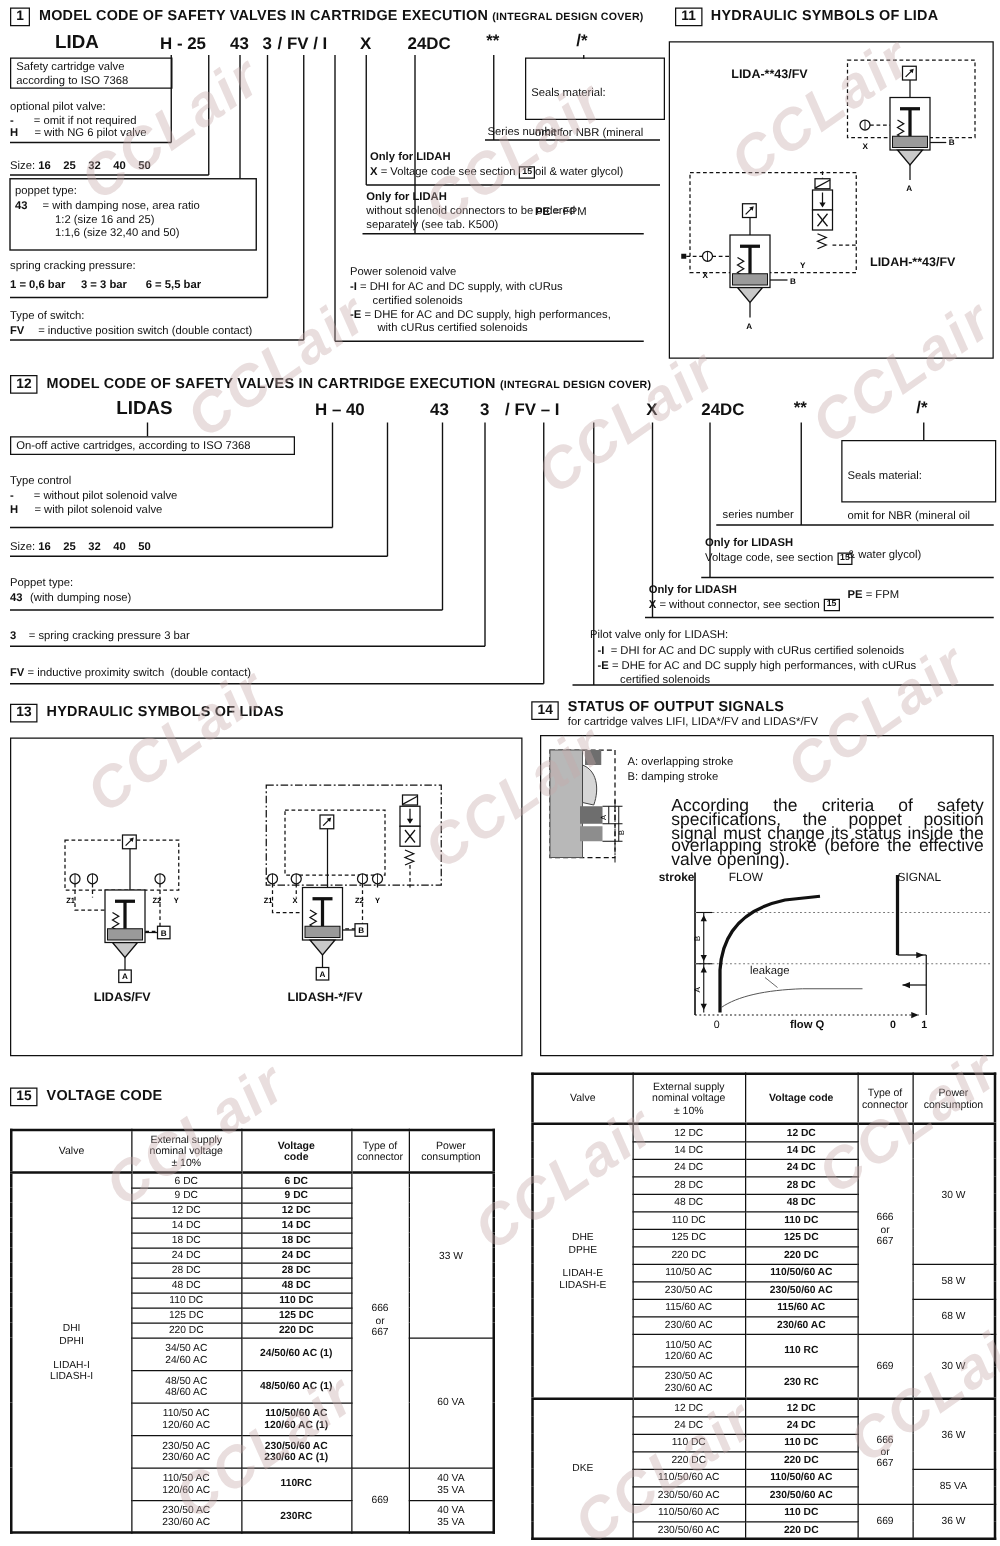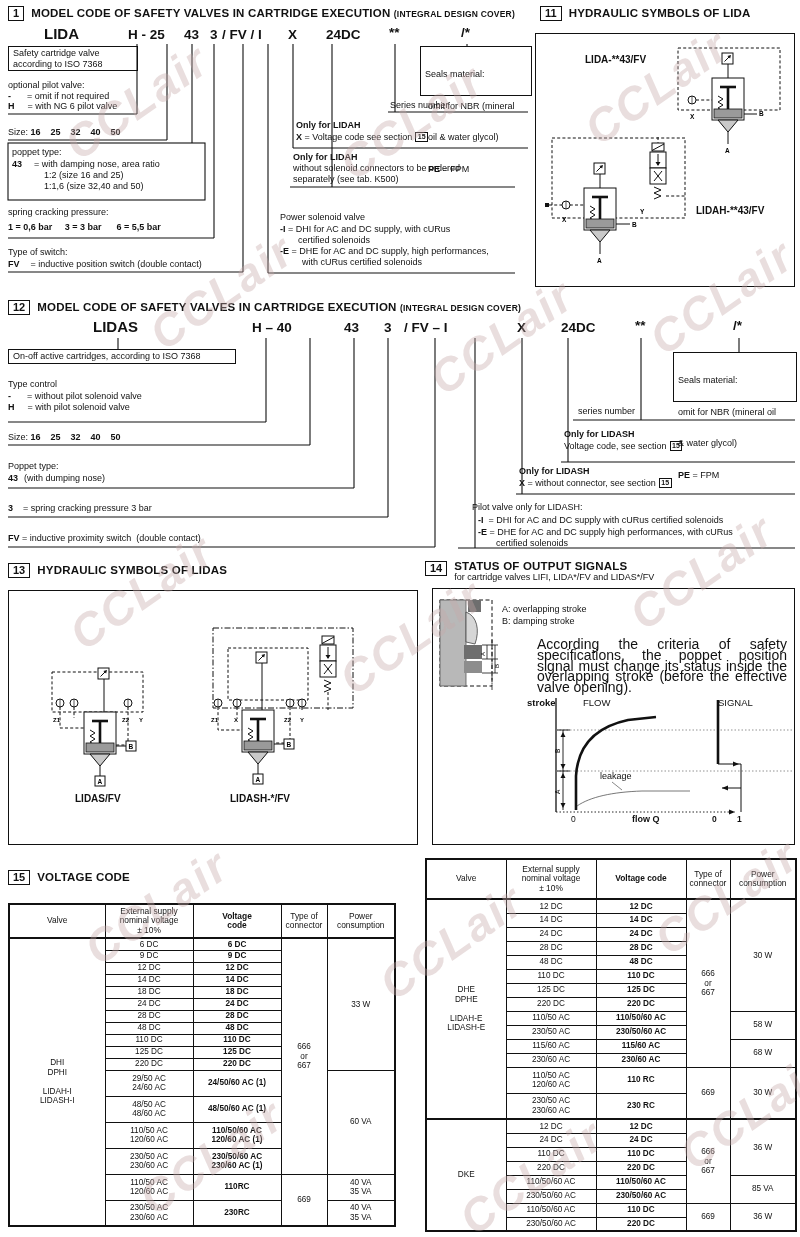--- a/index.html
+++ b/index.html
@@ -389,21 +389,21 @@
       </tr>
   <tr style="height:12px">
         <td>125 DC</td>
         <td class="b">125 DC</td>
       </tr>
   <tr style="height:12px">
         <td>220 DC</td>
         <td class="b">220 DC</td>
       </tr>
   <tr style="height:26px">
-        <td class="ml">29/50 AC
+        <td class="ml">34/50 AC
 24/60 AC</td>
         <td class="b">24/50/60 AC (1)</td>
         <td rowspan="4">60 VA</td>
       </tr>
   <tr style="height:26px">
         <td class="ml">48/50 AC
 48/60 AC</td>
         <td class="b">48/50/60 AC (1)</td>
       </tr>
   <tr style="height:26px">

